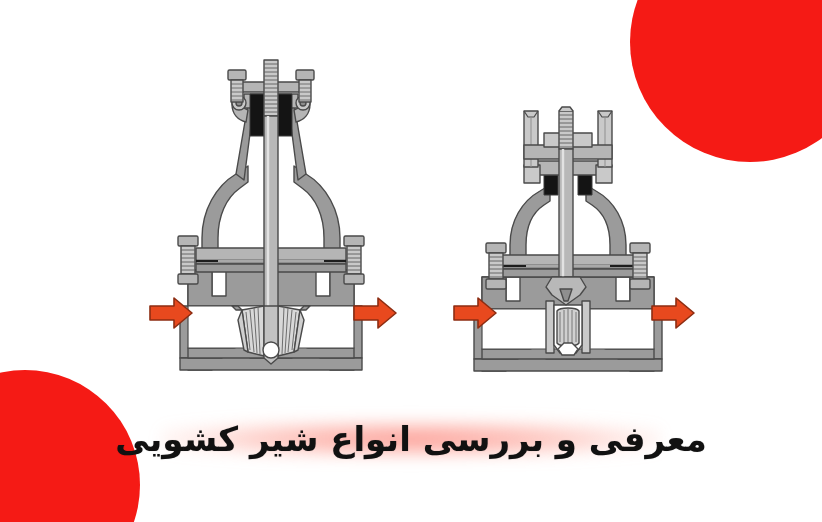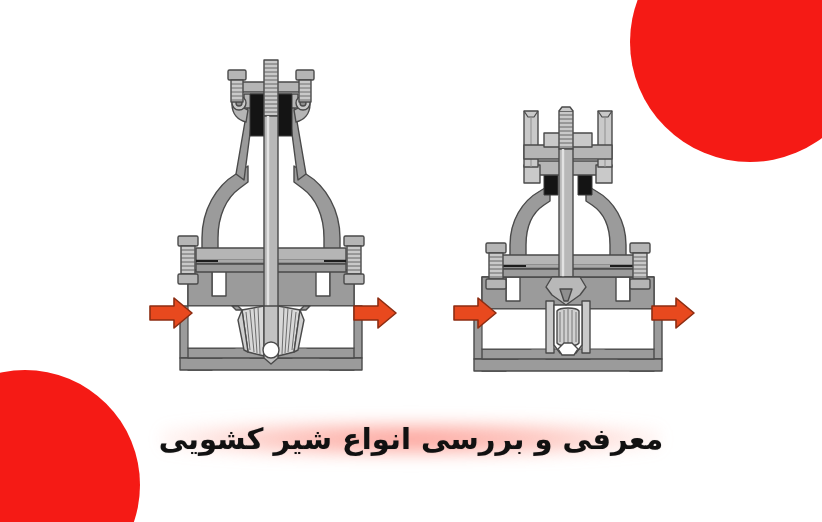--- a/index.html
+++ b/index.html
@@ -58,21 +58,21 @@
     background:radial-gradient(ellipse at center,
               rgba(250,70,55,.52) 0%,
               rgba(250,90,70,.30) 42%,
               rgba(255,140,120,.10) 68%,
               rgba(255,255,255,0) 85%);
     filter:blur(7px);
   }
   .title-text{
     position:relative;
     font-family:"DejaVu Sans","Liberation Sans",sans-serif;
-    font-size:29px;
+    font-size:34px;
     font-weight:bold;
     color:#111111;
     letter-spacing:0px;
     direction:rtl;
     unicode-bidi:embed;
     white-space:nowrap;
     text-shadow:0 0 1px rgba(0,0,0,.25);
   }
 </style>
 </head>

